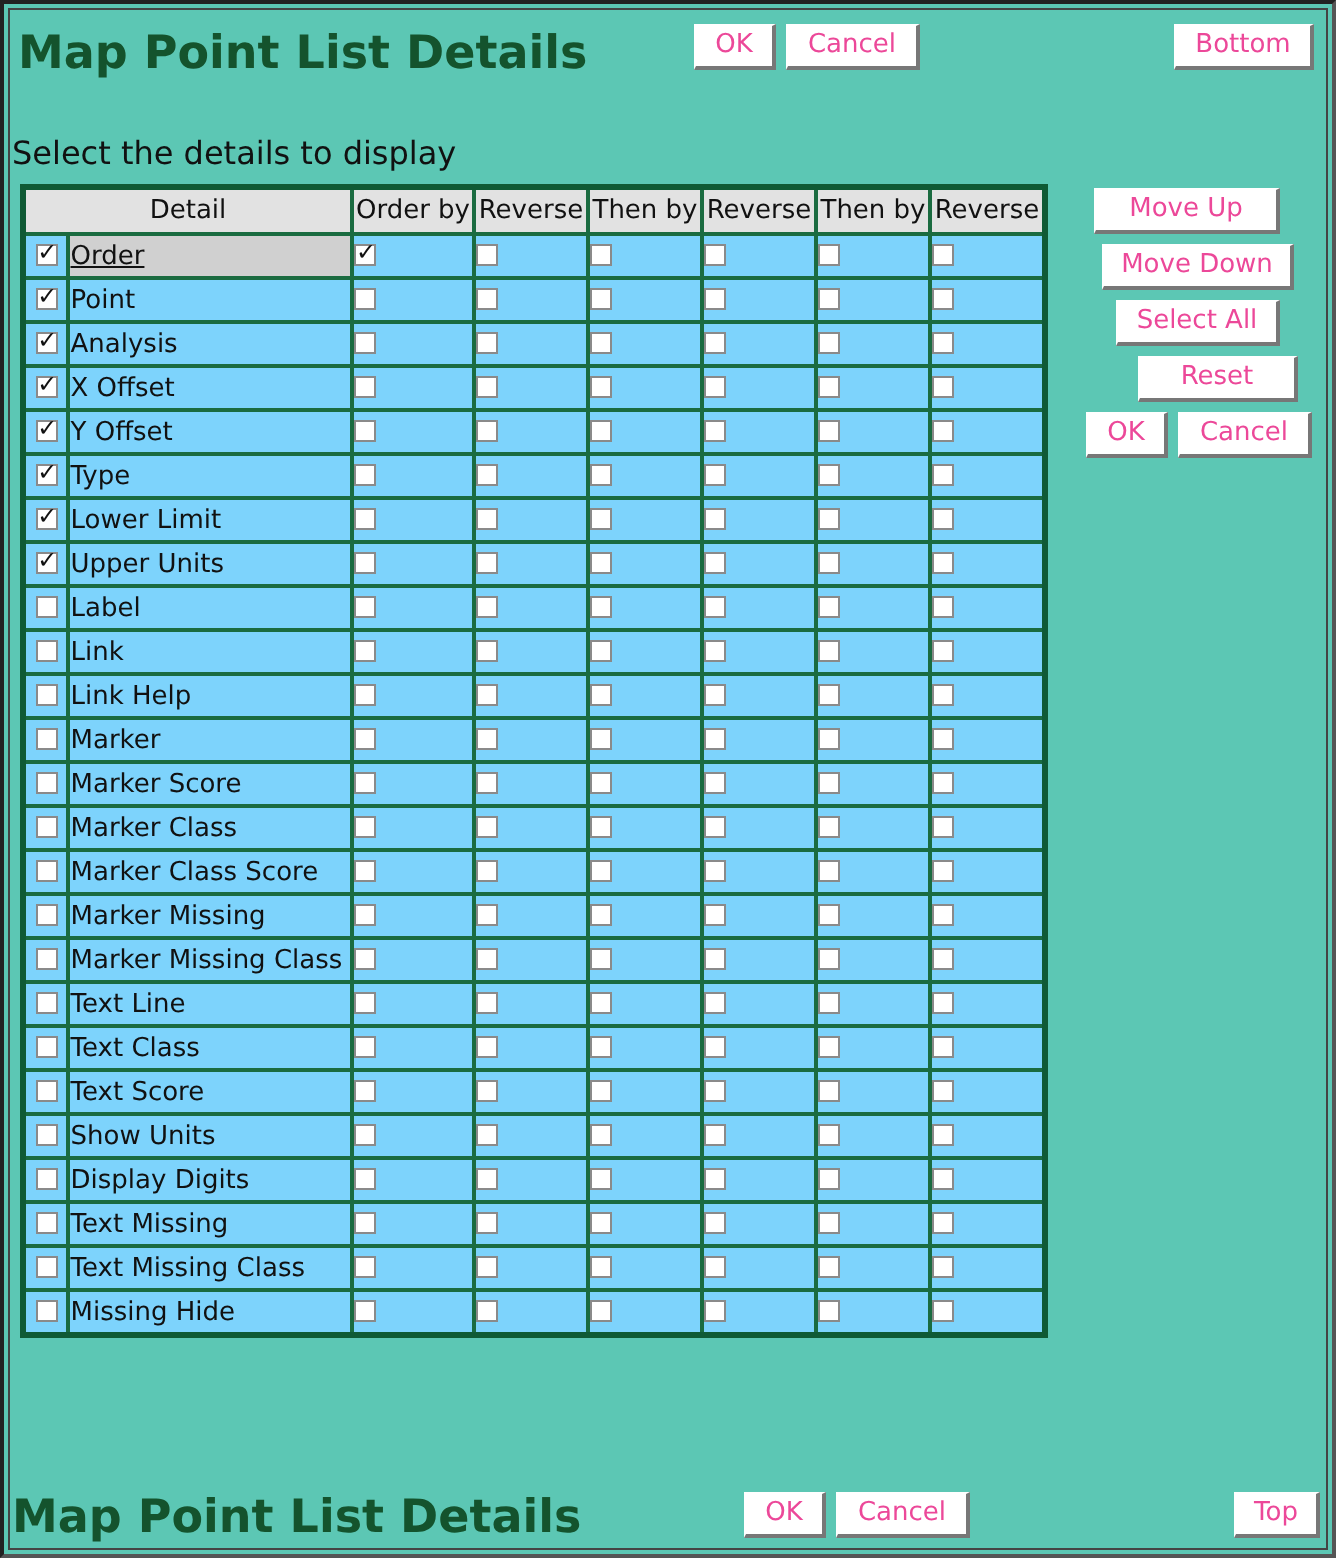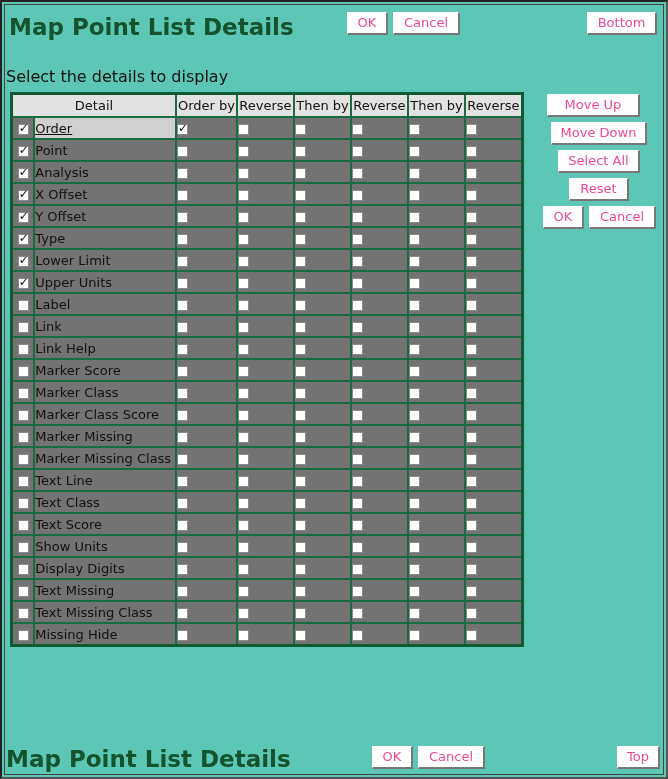--- a/index.html
+++ b/index.html
@@ -30,21 +30,21 @@
   .title {
     position:absolute; font-size:23px; color:#14532d;font-weight:bold;
   }
   .subtitle {
     position:absolute; left:6px; top:67px; font-size:16px; color:#111;
   }
   table.grid {
     position:absolute; left:10px; top:92px;
     border-collapse:collapse;
     border:3px solid #0f5a35;
-    background:#737373;
+    background:#7dd3fc;
   }
   table.grid td, table.grid th {
     border:2px solid #1a6b40;
     height:20px; padding:0; font-weight:normal; font-size:13px;
   }
   table.grid th { background:#e2e2e2; height:21px; }
   .cb {
     display:inline-block; width:11px; height:11px;
     border:1px solid #8a8a8a; background:#fff; vertical-align:middle;
     position:relative; box-sizing:border-box;
@@ -190,20 +190,30 @@
         <td class="label">Link Help</td>
         <td class="cbcell"><span class="cb"></span></td>
         <td class="cbcell"><span class="cb"></span></td>
         <td class="cbcell"><span class="cb"></span></td>
         <td class="cbcell"><span class="cb"></span></td>
         <td class="cbcell"><span class="cb"></span></td>
         <td class="cbcell"><span class="cb"></span></td>
       </tr>
       <tr>
         <td class="cbcell first"><span class="cb"></span></td>
+        <td class="label">Marker</td>
+        <td class="cbcell"><span class="cb"></span></td>
+        <td class="cbcell"><span class="cb"></span></td>
+        <td class="cbcell"><span class="cb"></span></td>
+        <td class="cbcell"><span class="cb"></span></td>
+        <td class="cbcell"><span class="cb"></span></td>
+        <td class="cbcell"><span class="cb"></span></td>
+      </tr>
+      <tr>
+        <td class="cbcell first"><span class="cb"></span></td>
         <td class="label">Marker Score</td>
         <td class="cbcell"><span class="cb"></span></td>
         <td class="cbcell"><span class="cb"></span></td>
         <td class="cbcell"><span class="cb"></span></td>
         <td class="cbcell"><span class="cb"></span></td>
         <td class="cbcell"><span class="cb"></span></td>
         <td class="cbcell"><span class="cb"></span></td>
       </tr>
       <tr>
         <td class="cbcell first"><span class="cb"></span></td>
@@ -324,20 +334,20 @@
         <td class="cbcell"><span class="cb"></span></td>
         <td class="cbcell"><span class="cb"></span></td>
         <td class="cbcell"><span class="cb"></span></td>
       </tr>
     </tbody>
 </table>
 
 <button class="btn" style="left:547px; top:94px; width:93px;">Move Up</button>
 <button class="btn" style="left:551px; top:122px; width:96px;">Move Down</button>
 <button class="btn" style="left:558px; top:150px; width:82px;">Select All</button>
-<button class="btn" style="left:569px; top:178px; width:60px;">Reset</button>
+<button class="btn" style="left:569px; top:178px; width:80px;">Reset</button>
 <button class="btn" style="left:543px; top:206px; width:41px;">OK</button>
 <button class="btn" style="left:589px; top:206px; width:67px;">Cancel</button>
 
 <div class="title" style="left:6px; top:746px;">Map Point List Details</div>
 <button class="btn" style="left:372px; top:746px; width:41px;">OK</button>
 <button class="btn" style="left:418px; top:746px; width:67px;">Cancel</button>
 <button class="btn" style="left:617px; top:746px; width:43px;">Top</button>
 
 </body></html>

